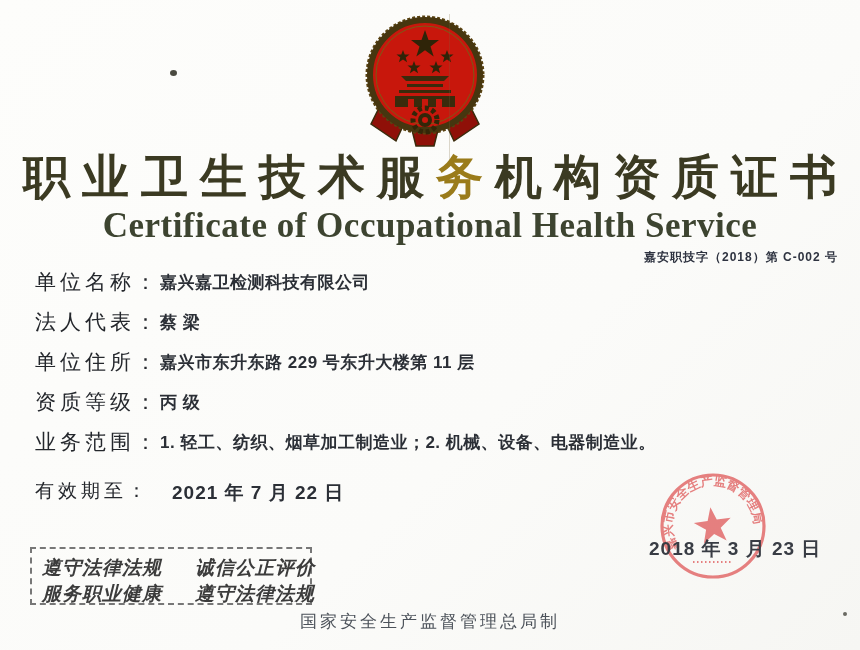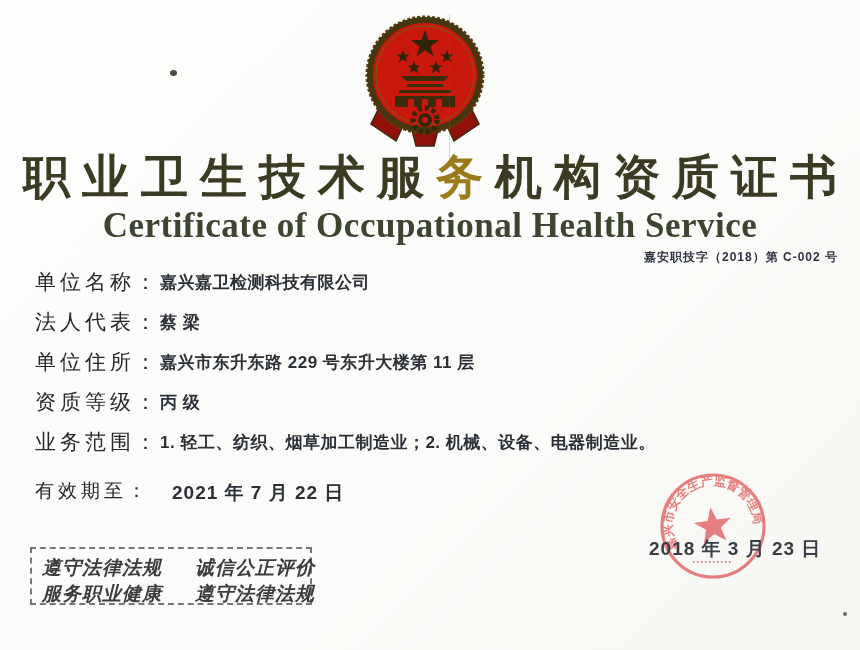--- a/index.html
+++ b/index.html
@@ -181,17 +181,18 @@
     <div class="line">
       <span class="phrase">遵守法律法规</span>
       <span class="phrase">诚信公正评价</span>
     </div>
     <div class="line">
       <span class="phrase">服务职业健康</span>
       <span class="phrase">遵守法律法规</span>
     </div>
   </div>
 
+  <div class="footer">国家安全生产监督管理总局制</div>
 
   <div class="speck s1"></div>
   <div class="speck s2"></div>
 
 </div>
 
 </body></html>

